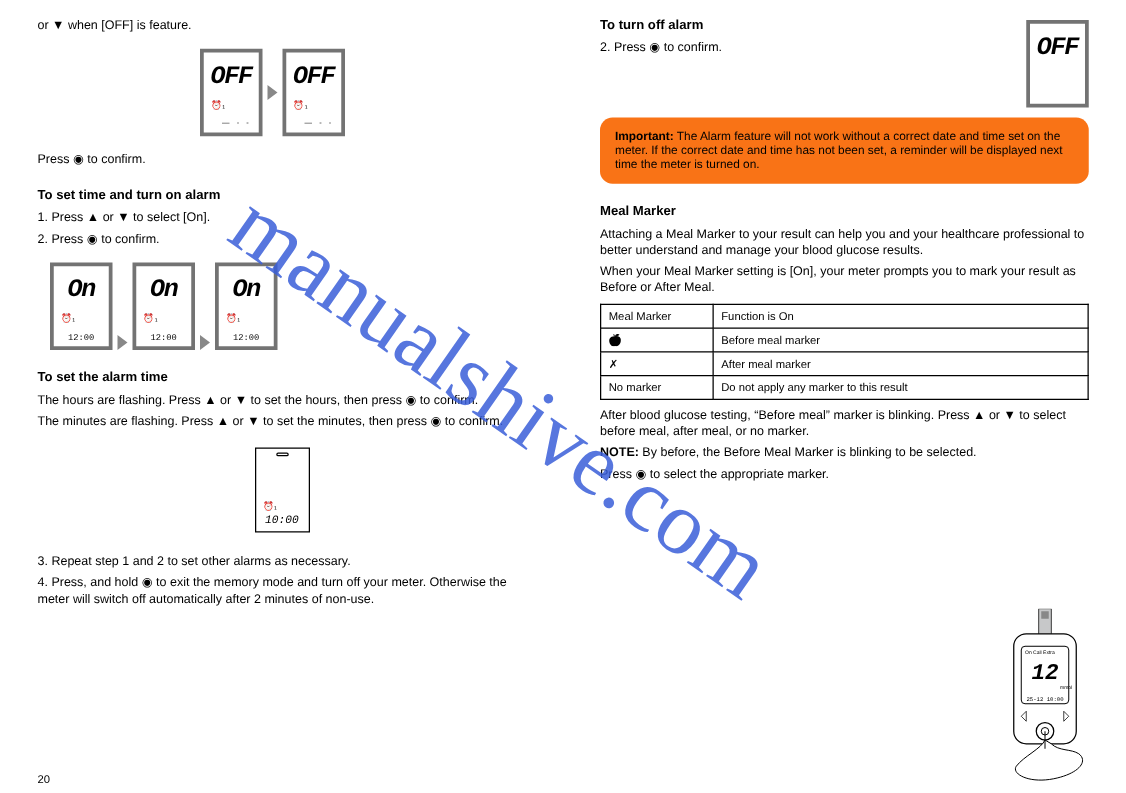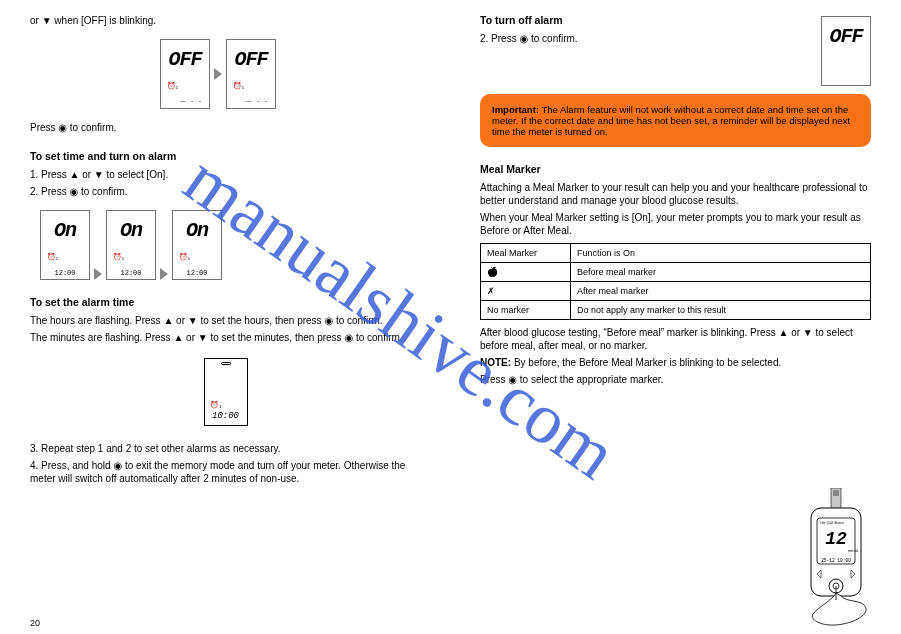--- a/index.html
+++ b/index.html
@@ -30,21 +30,21 @@
     position: absolute;
     top: 0;
     bottom: 0;
     width: 451px;
     padding: 10px 30px 10px 30px;
   }
   .page-left { left: 0; }
   .page-right { right: 0; }
 
   .lcd { 
-    background:#fff; border:1px solid #737373; 
+    background:#fff; border:3px solid #737373; 
     display:inline-block; text-align:center;
     padding:4px; position:relative;
     vertical-align: middle;
   }
   .lcd.big { width:50px; height:70px; }
   .lcd .main {
     font-family: 'Courier New', monospace;
     font-size: 20px;
     font-style: italic;
     font-weight: bold;
@@ -110,21 +110,21 @@
 
   .apple::before { content:"🍎"; font-size:9px; display:inline-block; filter:grayscale(1) brightness(0);}
 </style>
 </head>
 <body>
 
 <div class="watermark">manualshive.com</div>
 
 <div class="page page-left">
 
-  <p>or ▼ when [OFF] is blinking.</p>
+  <p>or ▼ when [OFF] is feature.</p>
 
   <div class="row-lcds">
     <div class="lcd big">
       <div class="main">OFF</div>
       <div class="icons">⏰₁</div>
       <div class="dots">— - -</div>
     </div>
     <span class="arrow"></span>
     <div class="lcd big">
       <div class="main">OFF</div>

